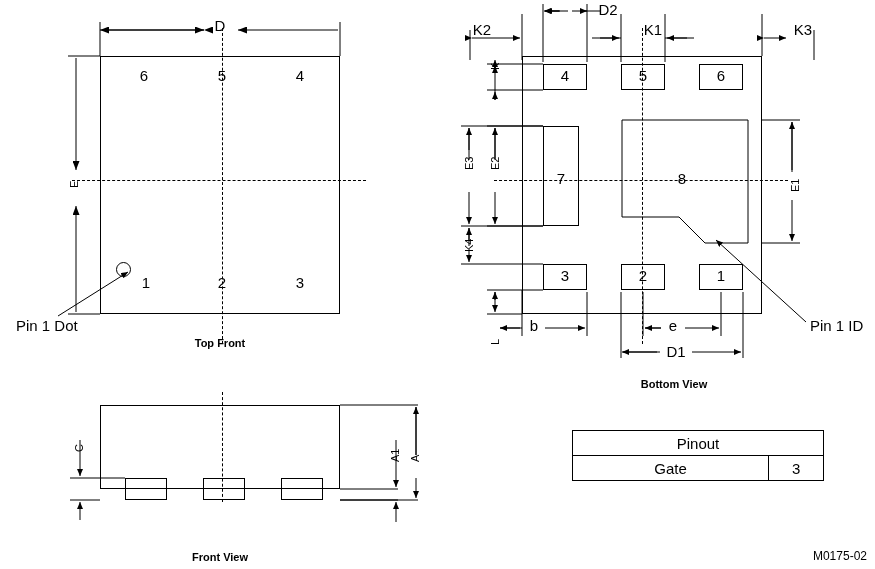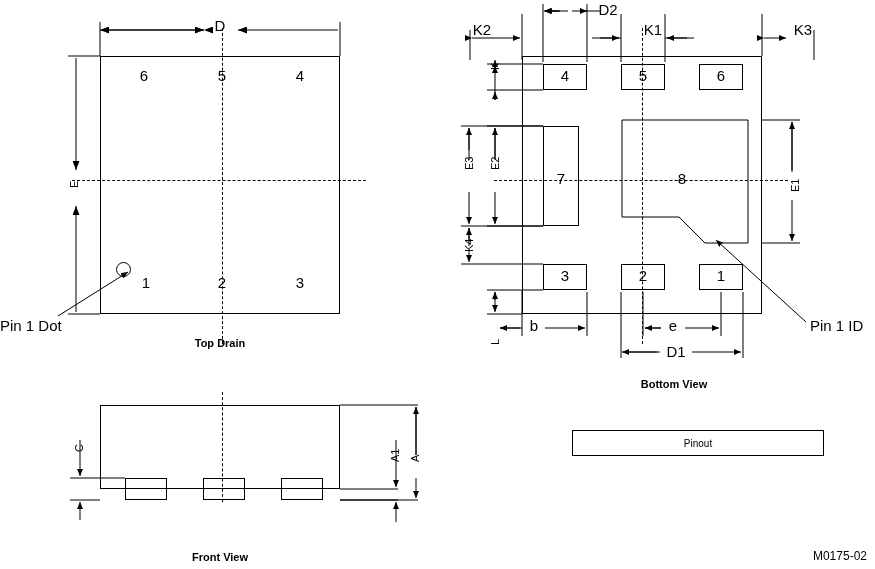--- a/index.html
+++ b/index.html
@@ -74,21 +74,21 @@
     width: 875px;
     height: 569px;
     pointer-events: none;
   }
   table.pinout {
     position: absolute;
     left: 572px;
     top: 430px;
     width: 252px;
     border-collapse: collapse;
-    font-size: 10px;
+    font-size: 15px;
   }
   table.pinout td, table.pinout th {
     border: 1px solid #000;
     text-align: center;
     height: 24px;
     font-weight: normal;
     padding: 0;
   }
   table.pinout th {
     font-weight: normal;
@@ -113,27 +113,27 @@
   <div class="lbl c" style="left:134px; top:70px; width:20px;">6</div>
   <div class="lbl c" style="left:212px; top:70px; width:20px;">5</div>
   <div class="lbl c" style="left:290px; top:70px; width:20px;">4</div>
 
   <div class="lbl c" style="left:136px; top:277px; width:20px;">1</div>
   <div class="lbl c" style="left:212px; top:277px; width:20px;">2</div>
   <div class="lbl c" style="left:290px; top:277px; width:20px;">3</div>
 
   <div class="pindot" style="left:116px; top:262px;"></div>
 
-  <div class="lbl" style="left:0; top:320px;">Pin 1 Dot</div>
+  <div class="lbl" style="left:16px; top:320px;">Pin 1 Dot</div>
 
   <div class="lbl c" style="left:210px; top:20px; width:20px;">D</div>
 
   <div class="vert" style="left:68px; top:188px;">E</div>
 
-  <div class="viewname" style="left:160px; top:337px; width:120px;">Top Drain</div>
+  <div class="viewname" style="left:160px; top:337px; width:120px;">Top Front</div>
 
   <div class="box" style="left:522px; top:56px; width:240px; height:258px;"></div>
 
   <div class="dash-h" style="left:494px; top:180px; width:294px;"></div>
   <div class="dash-v" style="left:642px; top:28px; height:316px;"></div>
 
   <div class="box" style="left:543px; top:64px; width:44px; height:26px;"></div>
   <div class="box" style="left:621px; top:64px; width:44px; height:26px;"></div>
   <div class="box" style="left:699px; top:64px; width:44px; height:26px;"></div>
   <div class="lbl c" style="left:555px; top:70px; width:20px;">4</div>
@@ -184,20 +184,24 @@
   <div class="vert" style="left:389px; top:462px;">A1</div>
   <div class="vert" style="left:409px; top:462px;">A</div>
 
   <div class="viewname" style="left:160px; top:543px; width:120px;margin-top:8px;">Front View</div>
 
   <table class="pinout">
     <tbody>
         <tr>
       <th colspan="2">Pinout</th>
     </tr>
+    <tr>
+      <td>Gate</td>
+      <td>3</td>
+    </tr>
   </tbody>
     </table>
 
   <div class="docid">M0175-02</div>
 
   <svg class="overlay">
     <defs>
       <marker id="ar" markerWidth="9" markerHeight="7" refX="9" refY="3.5" orient="auto" markerUnits="userSpaceOnUse">
         <polygon points="0,0 9,3.5 0,7" fill="#000"></polygon>
       </marker>

